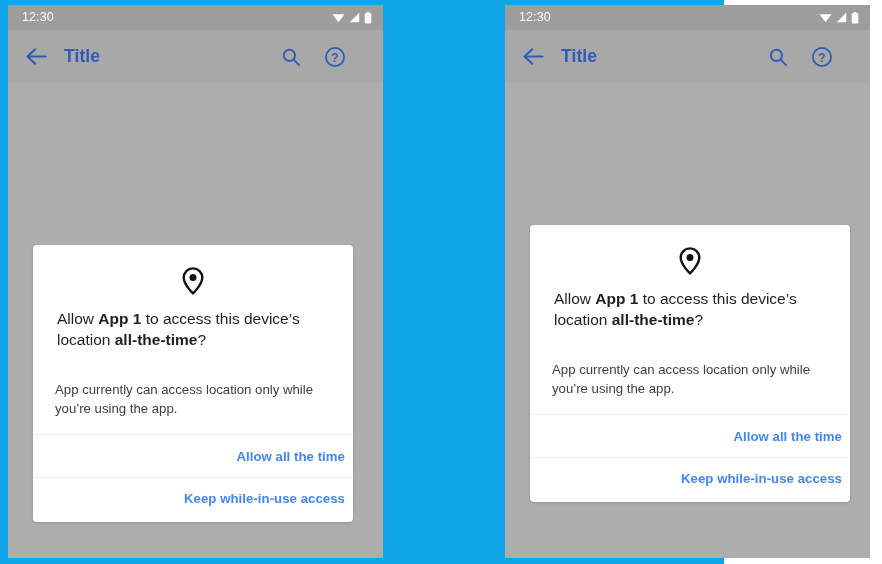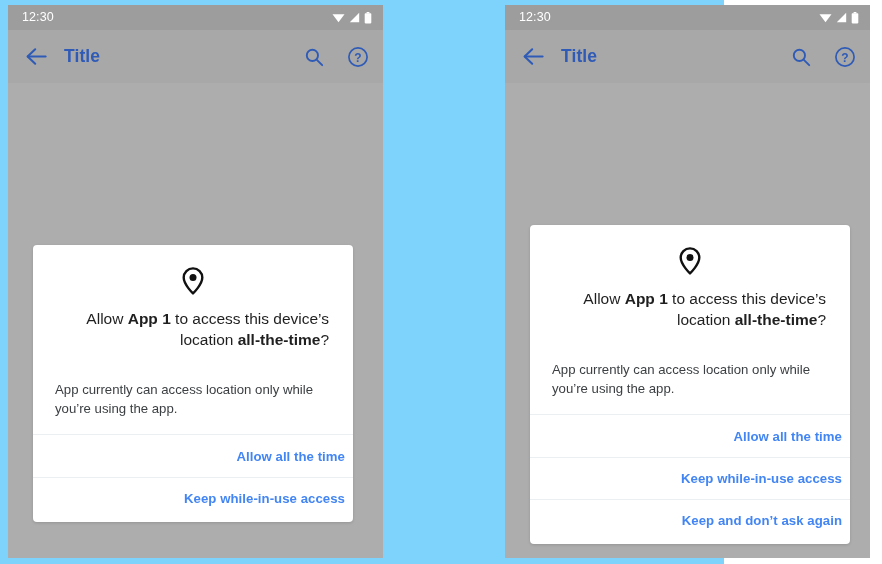--- a/index.html
+++ b/index.html
@@ -2,21 +2,21 @@
 <html><head>
 <meta charset="utf-8">
 <style>
   * { box-sizing: border-box; margin: 0; padding: 0; }
   html, body {
     width: 882px; height: 564px;
     background: #ffffff;
     font-family: "Liberation Sans", sans-serif;
     overflow: hidden;
   }
-  .stage { position: relative; width: 724px; height: 564px; background: #7dd3fc; }
+  .stage { position: relative; width: 724px; height: 564px; background: #0ea5e9; }
 
   
   .phone {
     position: absolute;
     background: #adadad;
     overflow: hidden;
   }
   #phone-left  { left: 8px;   top: 5px; width: 375px; height: 553px; }
   #phone-right { left: 505px; top: 5px; width: 365px; height: 553px; }
 
@@ -44,21 +44,21 @@
   }
   .ico-wifi, .ico-signal, .ico-batt { display: block; }
 
   
   .appbar {
     position: relative;
     height: 53px;
     background: #a8a8a8;
     display: flex;
     align-items: center;
-    padding: 0 8px 0 0;
+    padding: 0 31px 0 0;
   }
   .appbar .back { width: 56px; display: flex; justify-content: center; align-items: center; }
   .appbar-title {
     color: #2f5bb7;
     font-size: 17.5px;
     font-weight: 700;
     letter-spacing: .1px;
   }
   .appbar .spacer { flex: 1 1 auto; }
   .appbar .act { width: 34px; display: flex; justify-content: center; align-items: center; }
@@ -75,21 +75,21 @@
     overflow: hidden;
     box-shadow: 0 1px 3px rgba(0,0,0,.14);
   }
   #dialog-left  { left: 25px; top: 162px; width: 320px; }
   #dialog-right { left: 25px; top: 142px; width: 320px; }
 
   .dialog-body { padding: 22px 22px 0 22px; }
   .pin-wrap { display: flex; justify-content: center; margin-bottom: 13px; }
 
   .dialog-title {
-    text-align: right;
+    text-align: left;
     color: #1f1f1f;
     font-size: 15.5px;
     font-weight: 400;
     line-height: 1.36;
     letter-spacing: 0px;
     padding: 0 2px;
   }
   .dialog-title b { font-weight: 700; }
 
   .dialog-text {
@@ -251,19 +251,18 @@
             </svg>
           </div>
           <div class="dialog-title">
             <span>Allow </span><b>App 1</b><span> to access this device’s location </span><b>all-the-time</b><span>?</span>
           </div>
           <div class="dialog-text">App currently can access location only while you’re using the app.</div>
         </div>
         <div class="dialog-actions">
           <button class="dlg-btn">Allow all the time</button>
           <button class="dlg-btn">Keep while-in-use access</button>
-          <button class="dlg-btn">Keep and don’t ask again</button>
         </div>
       </div>
     </div>
   </div>
 
 </div>
 
 </body></html>

